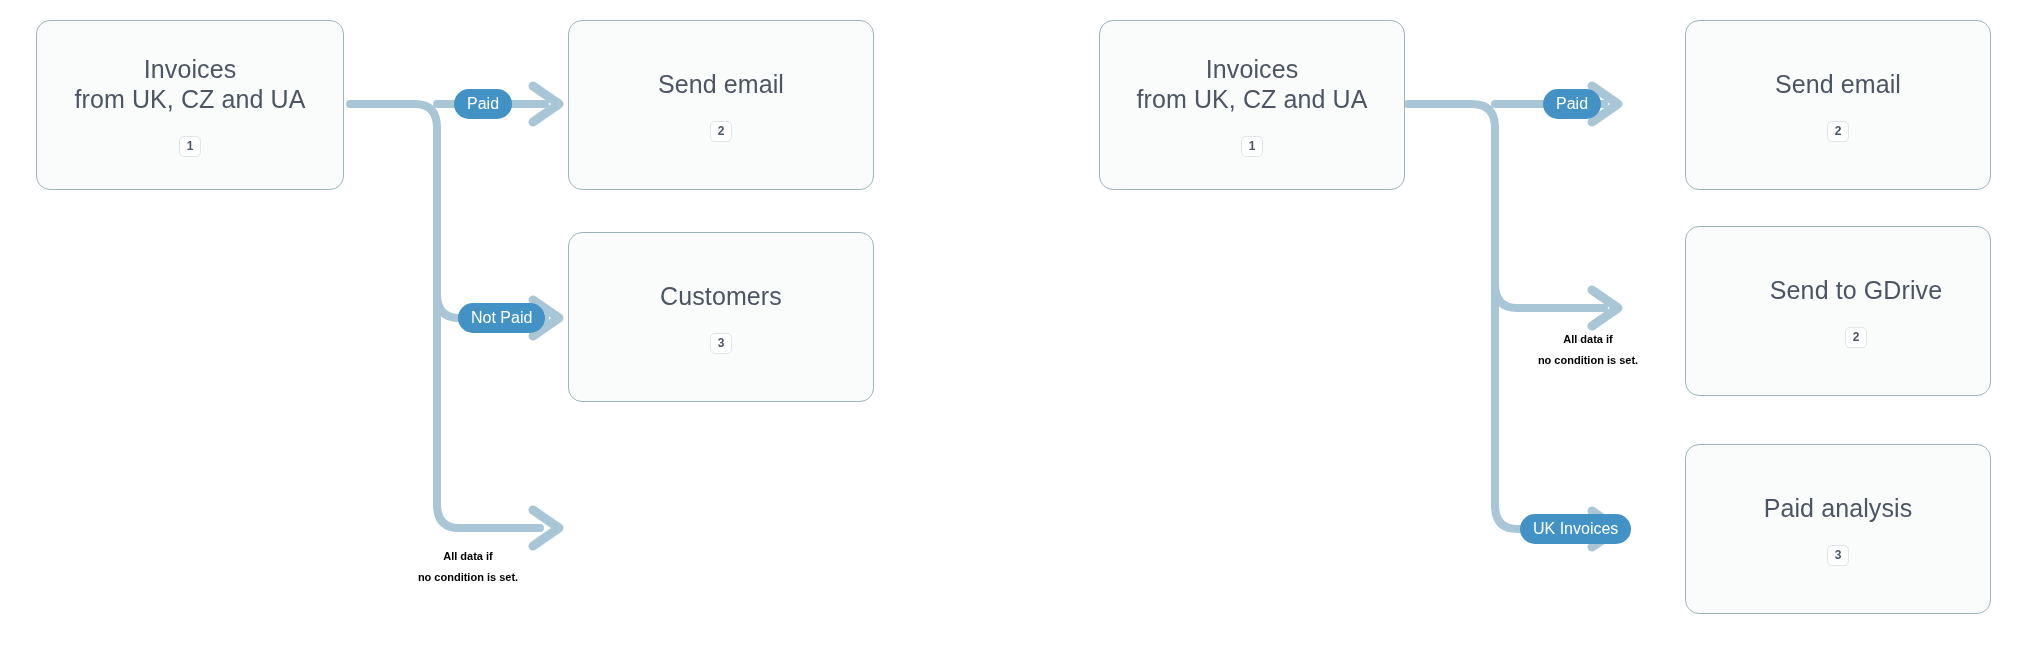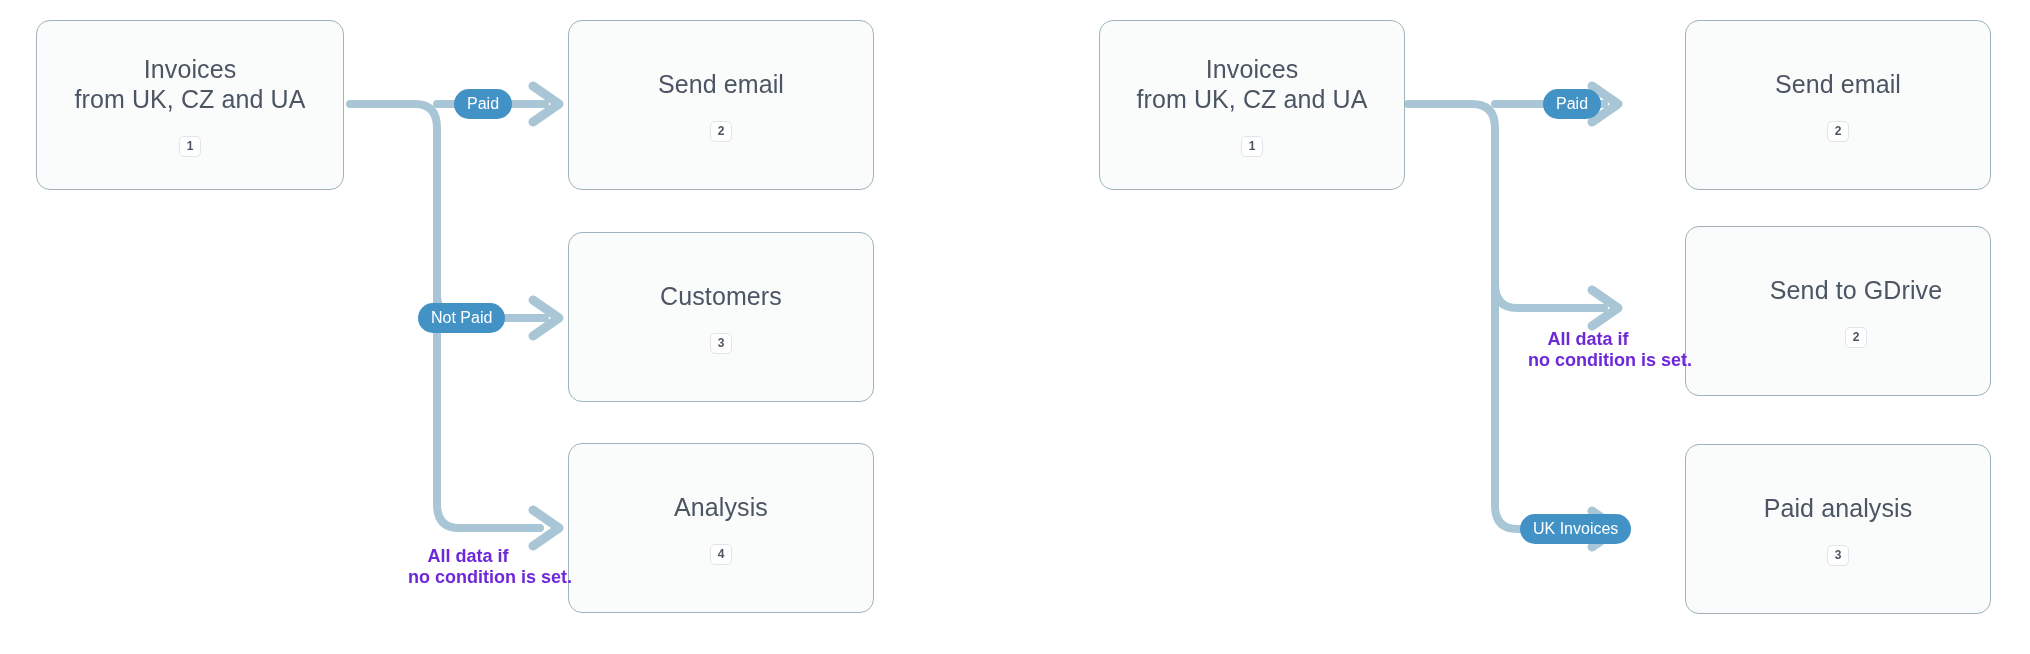--- a/index.html
+++ b/index.html
@@ -58,22 +58,22 @@
     border-radius:15px;
     color:#ffffff;
     font-size:16px;
     line-height:30px;
     white-space:nowrap;
     text-align:left;
   }
 
   .edge-note{
     position:absolute;
-    color:#6d28d9;
-    font-size:18px;
+    color:#000000;
+    font-size:11px;
     line-height:21px;
     text-align:center;
     white-space:nowrap;
     font-weight:600;
   }
   .edge-note .l2{display:block;}
 </style>
 </head>
 <body>
 
@@ -118,30 +118,24 @@
     <div class="node-badge">2</div>
   </div>
 
   <div class="node" style="left:568px;top:232px;width:306px;height:170px;">
     <div class="node-title">
       <span>Customers</span>
     </div>
     <div class="node-badge">3</div>
   </div>
 
-  <div class="node" style="left:568px;top:443px;width:306px;height:170px;">
-    <div class="node-title">
-      <span>Analysis</span>
-    </div>
-    <div class="node-badge">4</div>
-  </div>
 
   <div class="pill" style="left:454px;top:89px;">Paid</div>
 
-  <div class="pill" style="left:418px;top:303px;">Not Paid</div>
+  <div class="pill" style="left:458px;top:303px;">Not Paid</div>
 
   <div class="edge-note" style="left:408px;top:546px;width:120px;">
     <span>All data if</span>
     <span class="l2">no condition is set.</span>
   </div>
 
   <div class="node" style="left:1099px;top:20px;width:306px;height:170px;">
     <div class="node-title">
       <span>Invoices</span>
       <span class="l2">from UK, CZ and UA</span>

